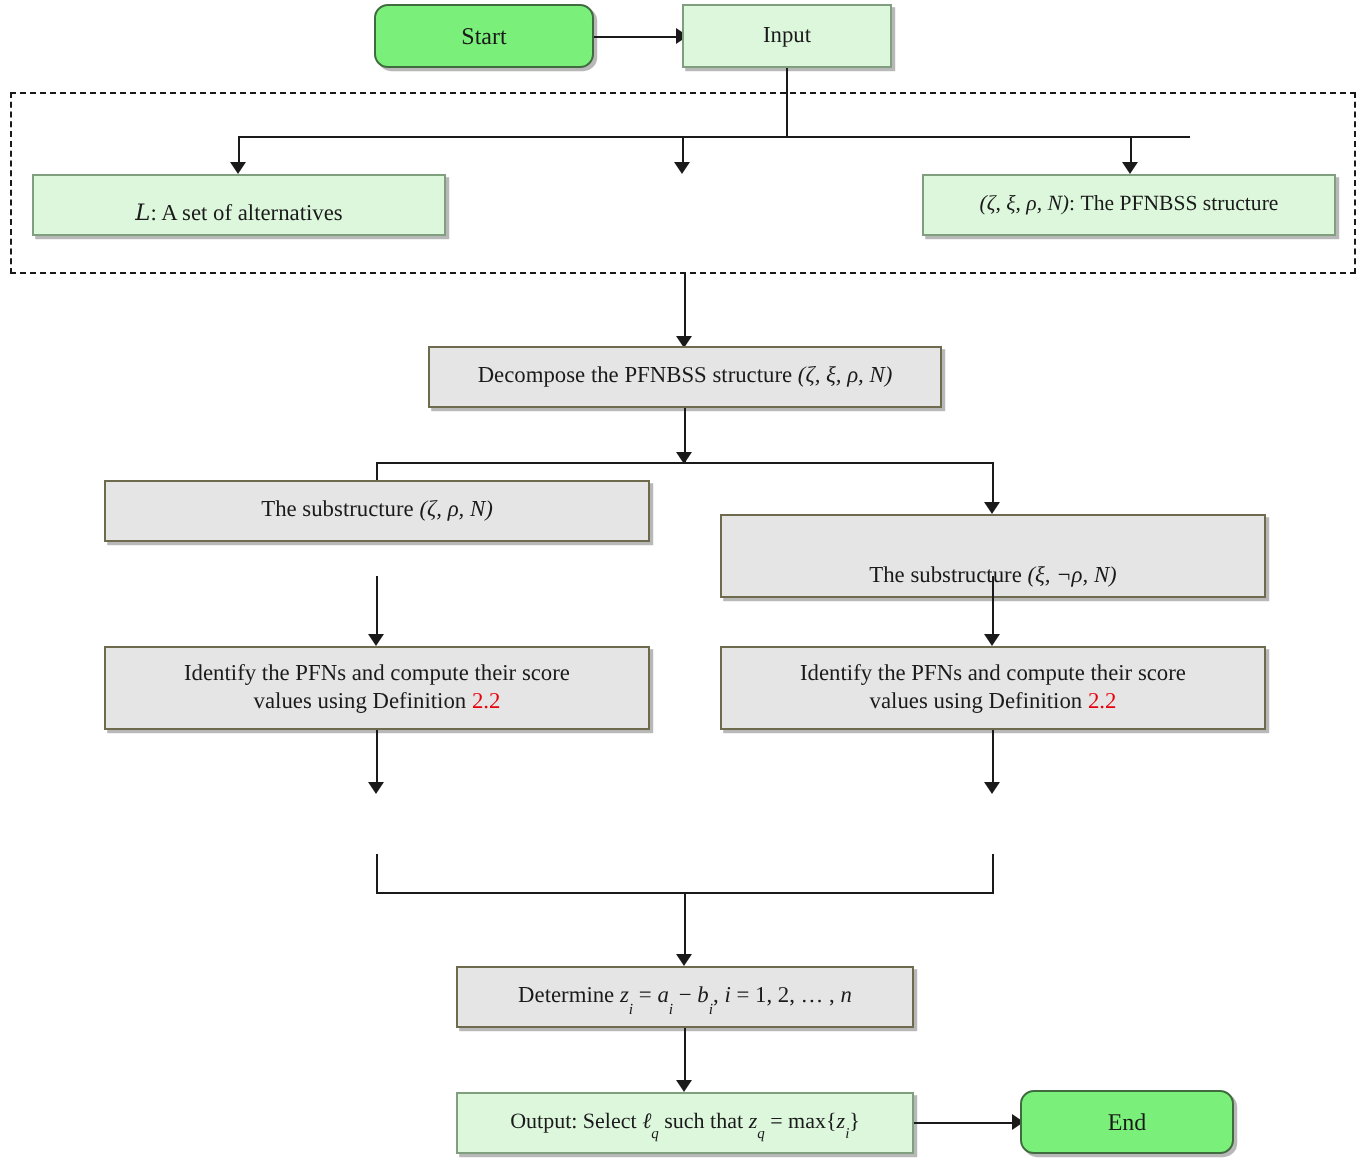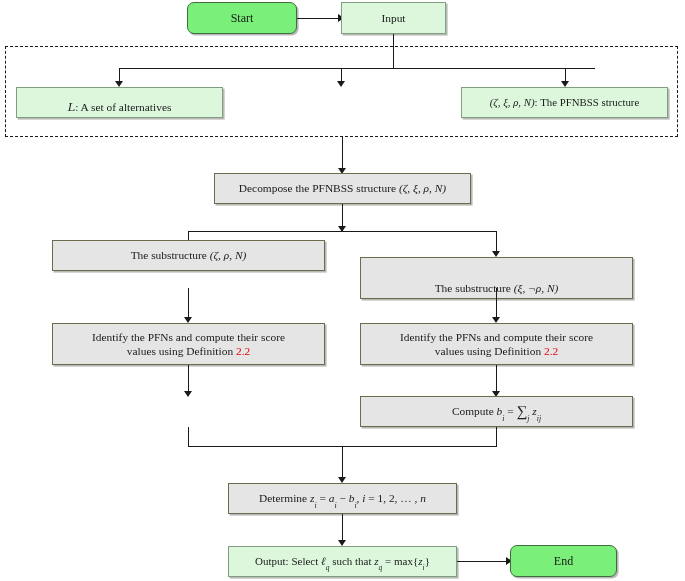--- a/index.html
+++ b/index.html
@@ -172,23 +172,20 @@
       <span>values using Definition </span><span class="ref">2.2</span>
     </span>
   </div>
 
   <div class="edge vline" style="left:188px; top:365px; width:1.3px; height:30px;"></div>
   <div class="arrow-down" style="left:184.3px; top:391px;"></div>
   <div class="edge vline" style="left:496px; top:365px; width:1.3px; height:30px;"></div>
   <div class="arrow-down" style="left:492.3px; top:391px;"></div>
 
 
-  <div class="node proc" style="left:360px; top:396px; width:273px; height:31px;">
-    <span class="lbl nowrap"><span>Compute </span><span class="mi">b</span><sub>i</sub><span> = </span><span class="bigop">∑</span><sub>j</sub>&nbsp;<span class="mi">z</span><sub>ij</sub></span>
-  </div>
 
   <div class="edge vline" style="left:188px; top:427px; width:1.3px; height:20px;"></div>
   <div class="edge vline" style="left:496px; top:427px; width:1.3px; height:20px;"></div>
   <div class="edge hline" style="left:188px; top:446px; width:309px;"></div>
   <div class="edge vline" style="left:342px; top:446px; width:1.3px; height:35px;"></div>
   <div class="arrow-down" style="left:338.3px; top:477px;"></div>
 
   <div class="node proc" style="left:228px; top:483px; width:229px; height:31px;">
     <span class="lbl nowrap"><span>Determine </span><span class="mi">z</span><sub>i</sub><span> = </span><span class="mi">a</span><sub>i</sub><span> − </span><span class="mi">b</span><sub>i</sub><span>, </span><span class="mi">i</span><span> = 1, 2, … , </span><span class="mi">n</span></span>
   </div>

